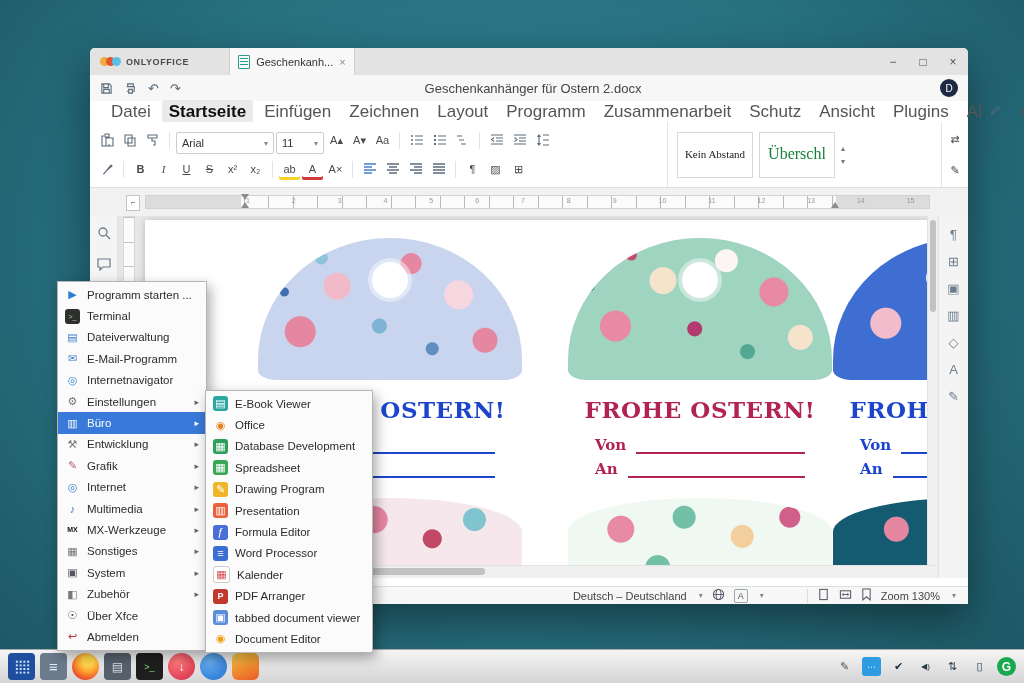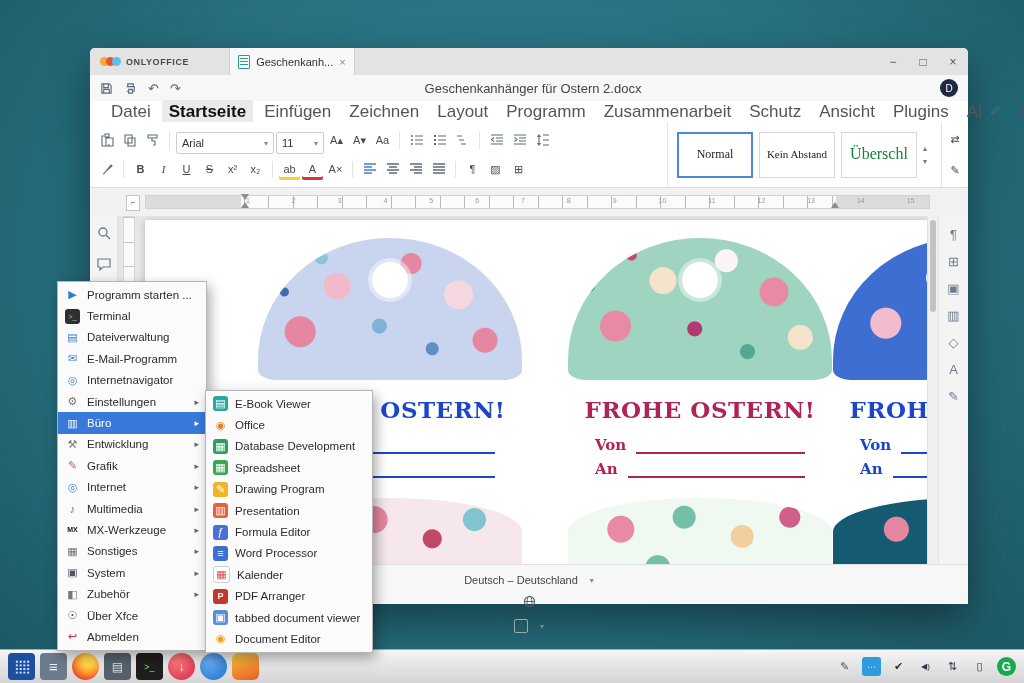--- a/index.html
+++ b/index.html
@@ -135,22 +135,22 @@
   .tag-line{flex:1;border-bottom:2px solid currentColor;height:14px;}
   .c-blue{color:#1c45cc;} .c-red{color:#b22355;}
   .vscroll{position:absolute;right:30px;top:0;bottom:12px;width:10px;background:#f0f0f0;border-left:1px solid #e2e2e2;}
   .vscroll .thumb{position:absolute;left:2px;top:4px;width:6px;height:92px;border-radius:3px;background:#c2c2c2;}
   .hscroll{position:absolute;left:0;right:30px;bottom:0;height:12px;background:#f0f0f0;border-top:1px solid #e2e2e2;}
   .hscroll .thumb{position:absolute;left:55px;top:2px;width:340px;height:7px;border-radius:3px;background:#c2c2c2;}
   .right-tools{position:absolute;right:0;top:0;bottom:0;width:30px;background:#f4f4f4;border-left:1px solid #e2e2e2;
     display:flex;flex-direction:column;align-items:center;gap:10px;padding-top:10px;box-sizing:border-box;}
   .rt-icon{width:20px;height:17px;display:flex;align-items:center;justify-content:center;font-size:13px;color:#6b7b8b;}
   
-  .statusbar{position:absolute;left:0;bottom:0;right:0;height:40px;background:#f7f7f7;border-top:1px solid #e0e0e0;
-    display:flex;align-items:center;font-size:11px;color:#444;padding:0 12px;box-sizing:border-box;gap:9px;flex-direction:column;}
+  .statusbar{position:absolute;left:0;bottom:0;right:0;height:18px;background:#f7f7f7;border-top:1px solid #e0e0e0;
+    display:flex;align-items:center;font-size:11px;color:#444;padding:0 12px;box-sizing:border-box;gap:9px;}
   .sb-spacer{flex:1;}
   .sb-group{display:flex;align-items:center;gap:7px;}
   .sb-sep{width:1px;height:14px;background:#ddd;}
   .spell-box{border:1px solid #9aa;border-radius:2px;font-size:9px;padding:0 3px;line-height:12px;color:#556;}
   
   .menu{position:absolute;left:57px;top:281px;width:148px;background:#fbfbfb;border:1px solid #b5b5b5;
     box-shadow:3px 5px 12px rgba(0,0,0,.35);padding:2px 0;z-index:50;}
   .submenu{position:absolute;left:205px;top:390px;width:166px;background:#fbfbfb;border:1px solid #b5b5b5;
     box-shadow:3px 5px 12px rgba(0,0,0,.35);padding:2px 0;z-index:51;}
   .menu-item{height:21.4px;display:flex;align-items:center;gap:7px;padding:0 7px;font-size:11.5px;color:#2c2c2c;box-sizing:border-box;}
@@ -359,23 +359,20 @@
               </svg>
           </span>
           <span class="tb-sep"></span>
           <span class="tb-btn">¶</span>
           <span class="tb-btn">▨</span>
           <span class="tb-btn">⊞</span>
         </div>
       </div>
       <div class="styles-gallery">
         <div style="display:flex;gap:6px;">
-            <div class="style-item active">
-            <span class="style-label" style="font-size:12px;color:#222">Normal</span>
-          </div>
             <div class="style-item">
             <span class="style-label" style="font-size:11px;color:#222">Kein Abstand</span>
           </div>
             <div class="style-item">
             <span class="style-label" style="font-size:16px;font-weight:normal;color:#15803d">Überschl</span>
           </div>
           </div>
         <div class="gallery-scroll">
           <span>▴</span>
           <span>▾</span>

